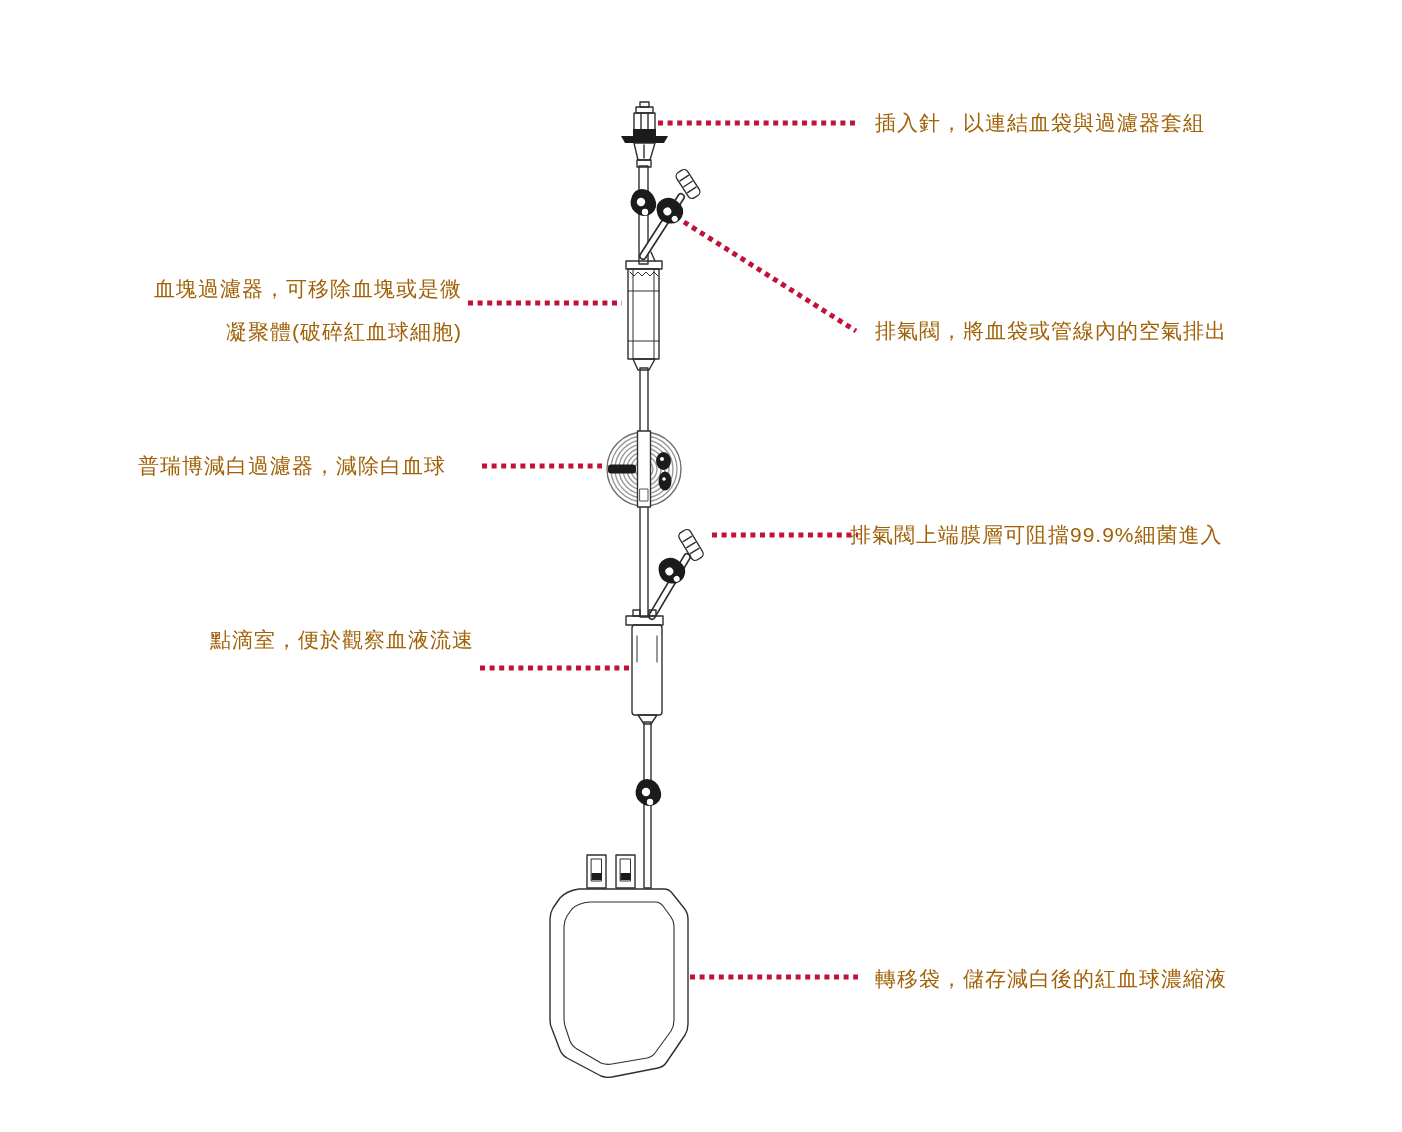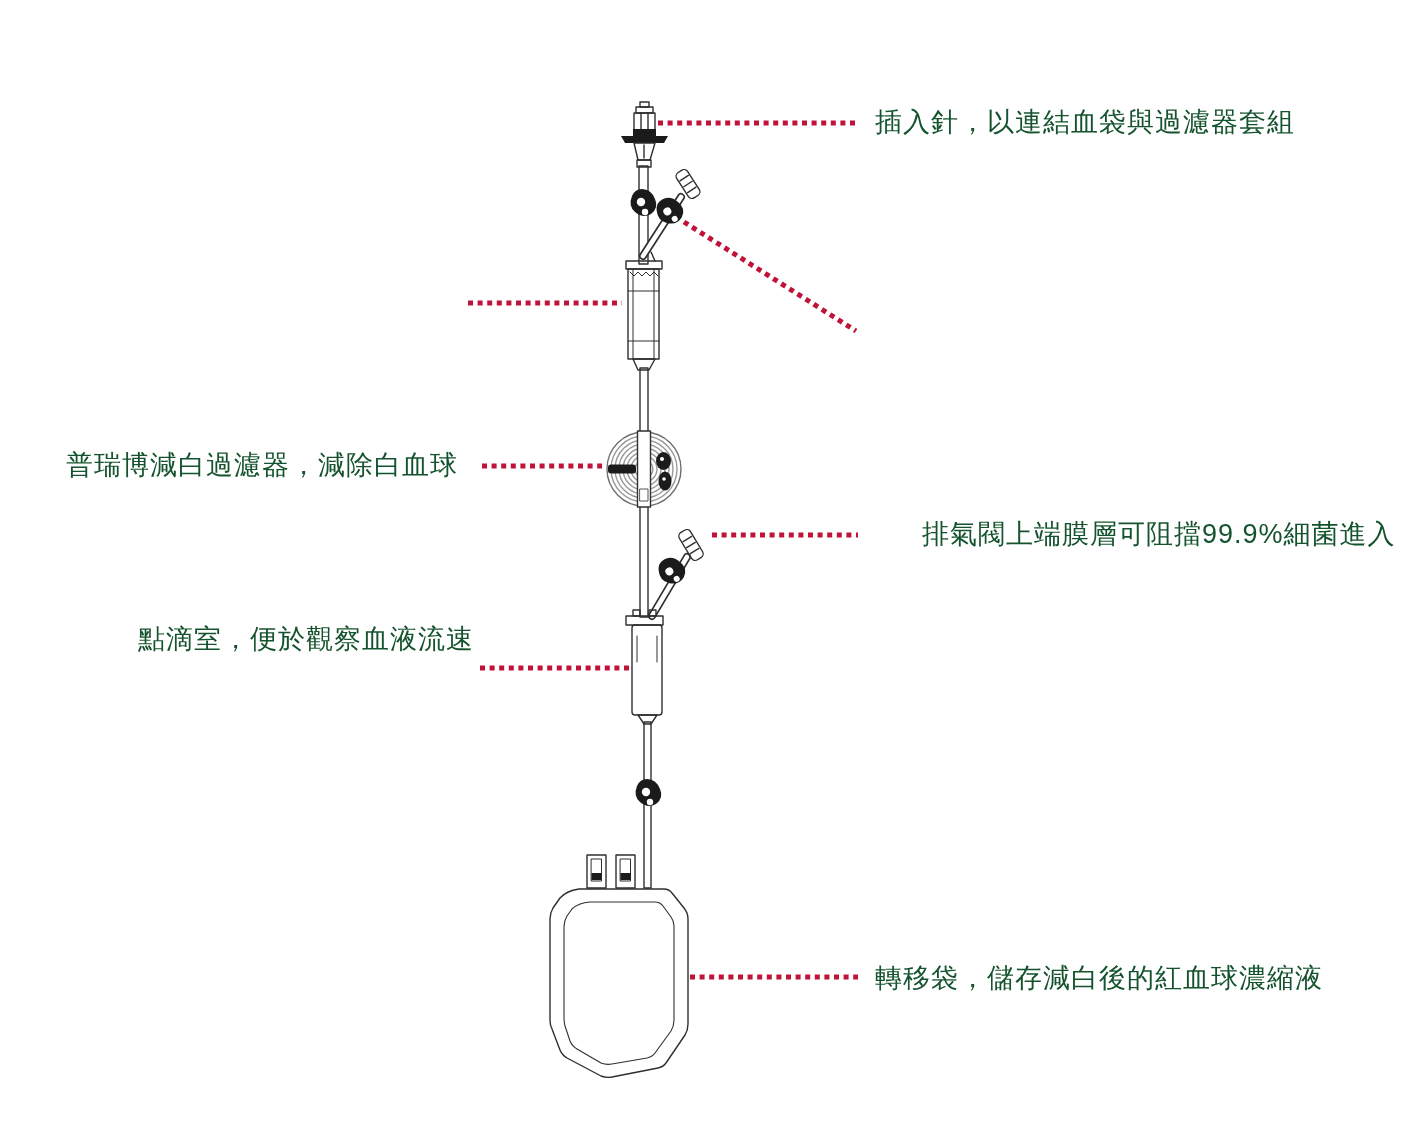--- a/index.html
+++ b/index.html
@@ -13,23 +13,23 @@
   .art{position:absolute;left:0;top:0;}
   .leader{stroke:var(--accent);}
   .ink{stroke:var(--ink);}
   .tube{fill:#ffffff;stroke:var(--ink);}
   .fill-dark{fill:var(--clamp);stroke:none;}
   .hole{fill:#ffffff;stroke:none;}
   .ring{stroke:#9a9a9a;fill:none;}
   .ring-outer{stroke:#6f6f6f;fill:none;}
   .label{
     position:absolute;
-    font-size:27px;
+    font-size:21px;
     line-height:43px;
-    color:#14532d;
+    color:#a16207;
     white-space:nowrap;
     letter-spacing:1px;
   }
   .label.left{text-align:right;}
 </style>
 </head>
 <body>
 
 <div class="canvas">
 
@@ -167,23 +167,28 @@
 
         <path d="M579 889 L664 889 Q669 889 672 893 L684 908 Q688 913 688 919 L688 1024 Q688 1030 685 1035 L666 1063 Q663 1067 658 1068 L612 1077 Q606 1078 601 1076 L567 1058 Q562 1055 560 1050 L552 1029 Q550 1025 550 1020 L550 919 Q550 913 553 908 L560 898 Q566 891 579 889 Z"></path>
 
         <path d="M590 902 L655 902 Q660 902 663 906 L671 917 Q674 921 674 926 L674 1020 Q674 1026 671 1031 L655 1053 Q652 1057 647 1058 L612 1064 Q606 1065 601 1063 L577 1049 Q572 1046 570 1041 L565 1026 Q564 1022 564 1018 L564 927 Q564 921 567 916 L572 909 Q578 903 590 902 Z" stroke-width="1.1"></path>
       </g>
     </g>
   </svg>
 
   <div class="label right" style="left:875px; top:101px">插入針，以連結血袋與過濾器套組</div>
 
+  <div class="label left" style="left:0; width:462px; top:267px">
+    <div>血塊過濾器，可移除血塊或是微</div>
+    <div>凝聚體(破碎紅血球細胞)</div>
+  </div>
 
+  <div class="label right" style="left:875px; top:309px">排氣閥，將血袋或管線內的空氣排出</div>
 
-  <div class="label left" style="left:16px; width:442px; top:444px">普瑞博減白過濾器，減除白血球</div>
+  <div class="label left" style="left:4px; width:442px; top:444px">普瑞博減白過濾器，減除白血球</div>
 
-  <div class="label right" style="left:922px; top:513px">排氣閥上端膜層可阻擋99.9%細菌進入</div>
+  <div class="label right" style="left:850px; top:513px">排氣閥上端膜層可阻擋99.9%細菌進入</div>
 
   <div class="label left" style="left:0; width:474px; top:618px">點滴室，便於觀察血液流速</div>
 
   <div class="label right" style="left:875px; top:957px">轉移袋，儲存減白後的紅血球濃縮液</div>
 
 </div>
 
 </body></html>

